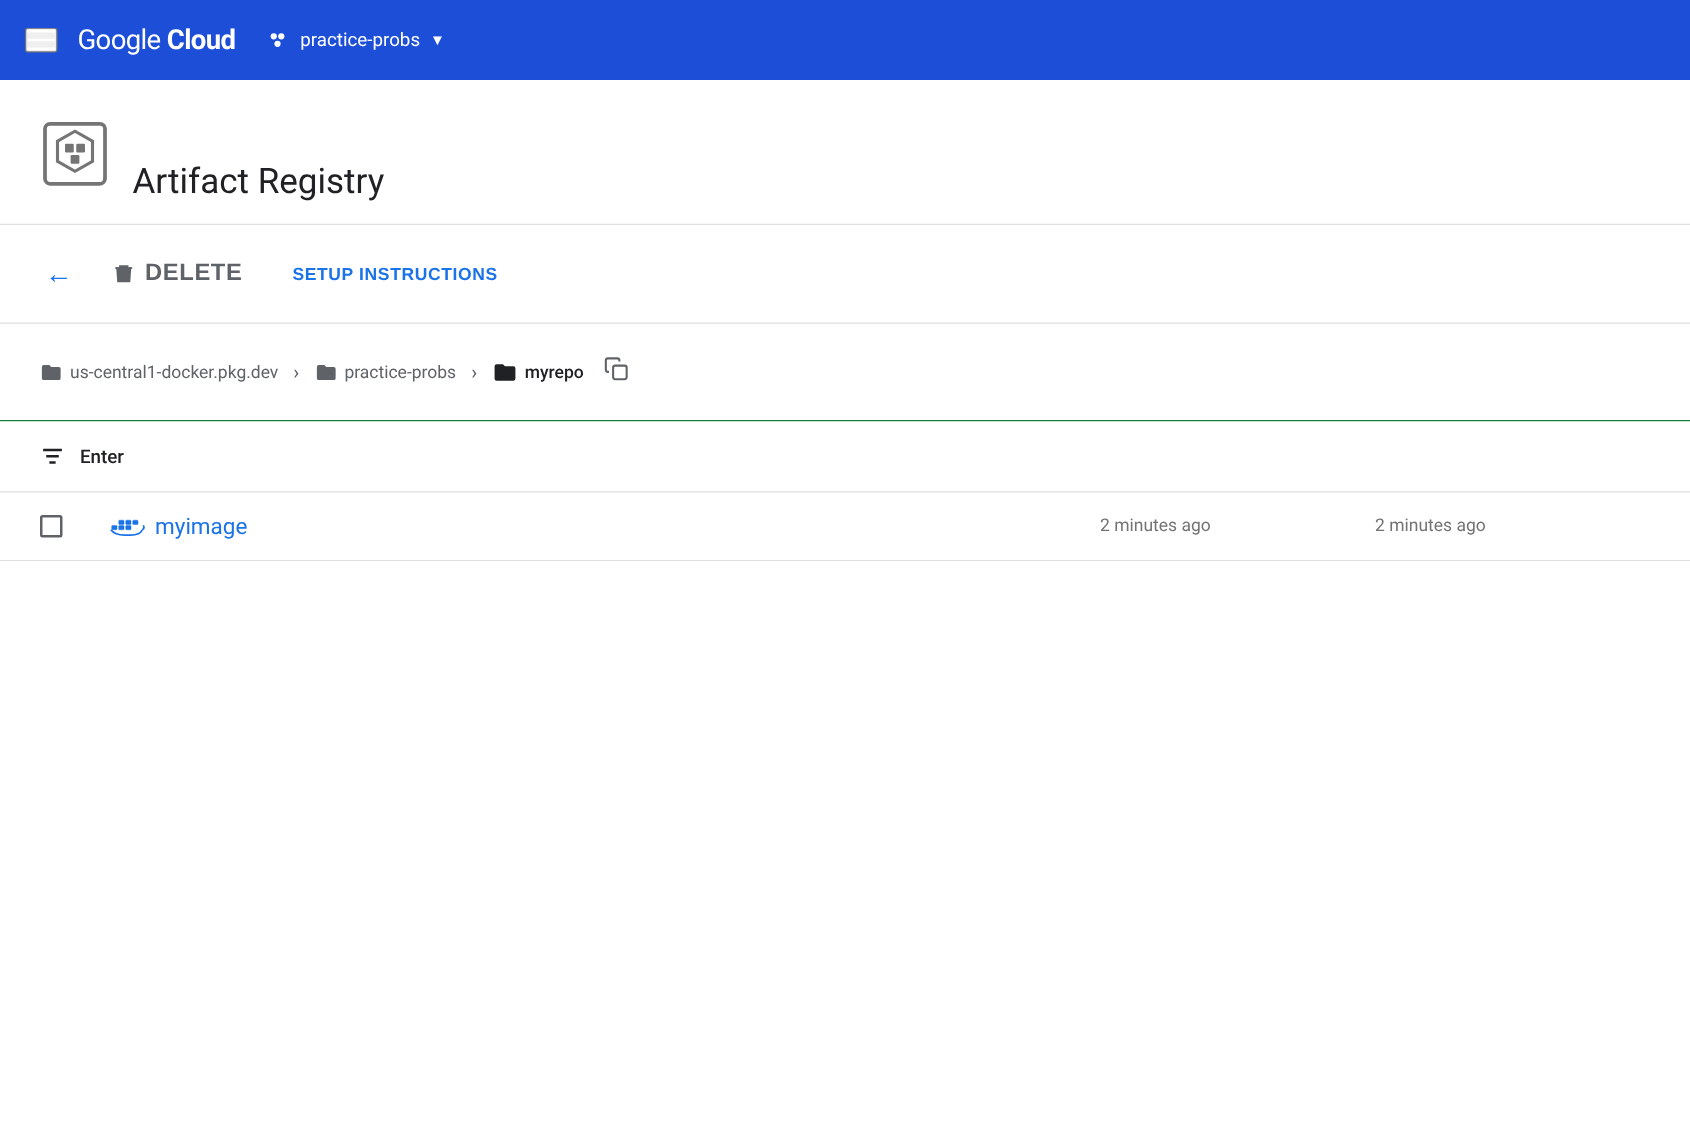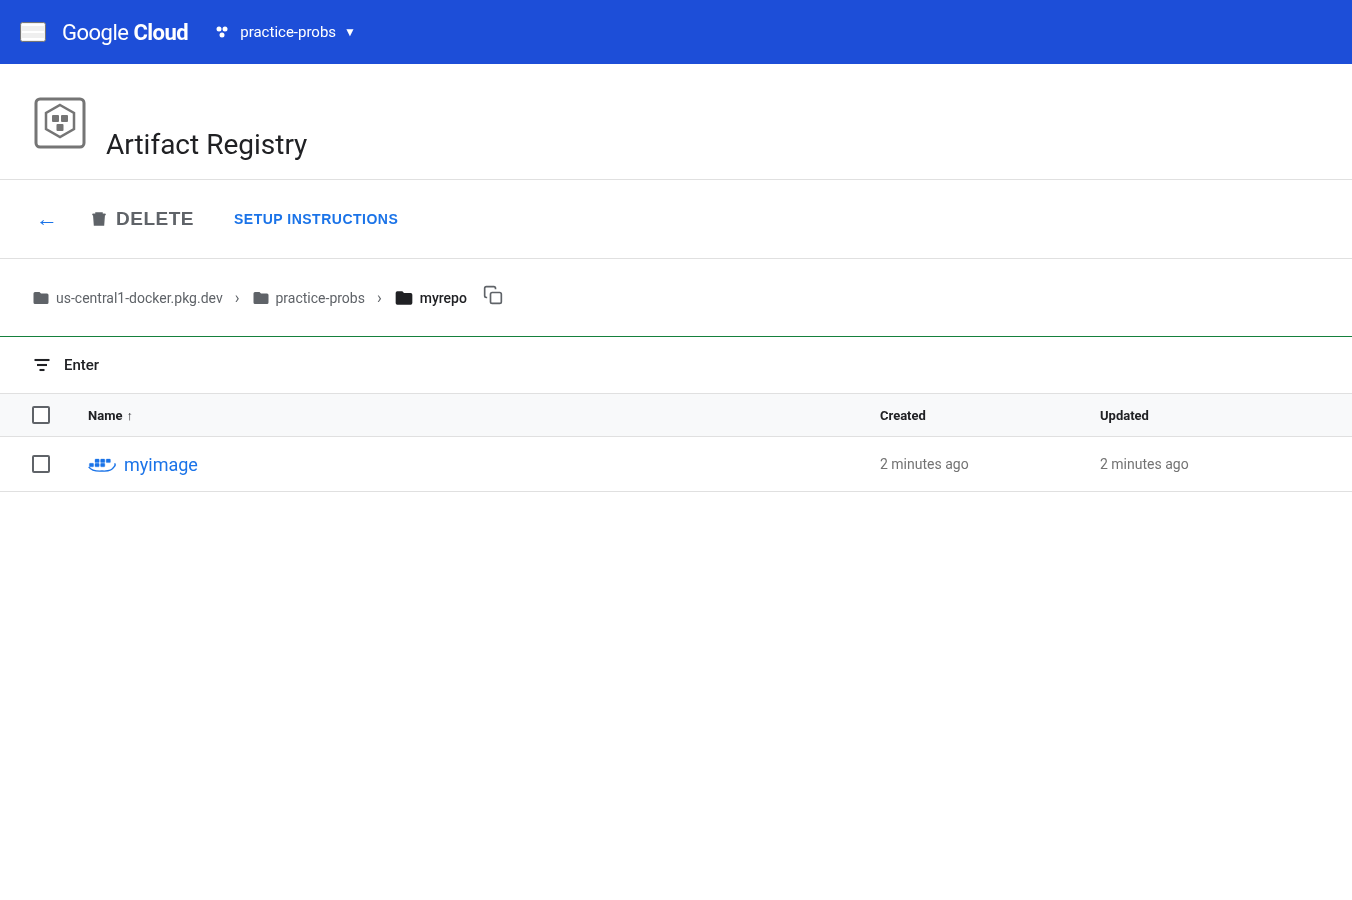--- a/index.html
+++ b/index.html
@@ -206,35 +206,20 @@
   <svg width="20" height="20" viewBox="0 0 24 24" fill="#202124">
     <line x1="3" y1="6" x2="21" y2="6" stroke="#202124" stroke-width="2.5"></line>
     <line x1="6" y1="12" x2="18" y2="12" stroke="#202124" stroke-width="2.5"></line>
     <line x1="9" y1="18" x2="15" y2="18" stroke="#202124" stroke-width="2.5"></line>
   </svg>
   <span class="filter-label">Enter</span>
 </div>
 
 <div class="table-container">
 
-  <div class="table-header">
-    <div class="table-header-cell">
-      <div class="checkbox"></div>
-    </div>
-    <div class="table-header-cell">
-      <span>Name</span>
-      <span class="sort-arrow">↑</span>
-    </div>
-    <div class="table-header-cell">
-      <span>Created</span>
-    </div>
-    <div class="table-header-cell">
-      <span>Updated</span>
-    </div>
-  </div>
 
   <div class="table-row">
     <div>
       <div class="checkbox"></div>
     </div>
     <div>
       <a class="table-cell-link">
 
         <svg class="docker-icon-svg" viewBox="0 0 40 30" fill="none" xmlns="http://www.w3.org/2000/svg">
 

